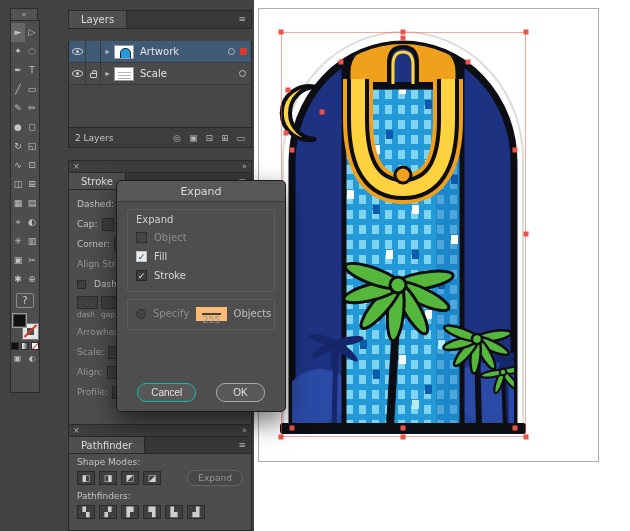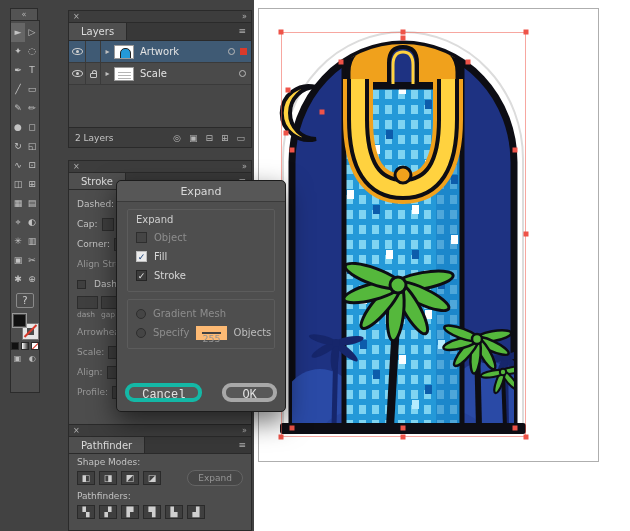--- a/index.html
+++ b/index.html
@@ -35,21 +35,21 @@
   .mode{width:8px;height:8px;border:1px solid #2b2b2b;}
   .mode-color{background:#111;}
   .mode-grad{background:linear-gradient(90deg,#fff,#333);}
   .mode-none{background:#fff;position:relative;overflow:hidden;}
   .mode-none::after{content:'';position:absolute;left:-3px;top:3px;width:12px;height:1px;background:#d8392b;transform:rotate(-45deg);}
   .tb-bottom{display:flex;justify-content:center;gap:5px;color:#bdbdbd;font-size:8px;margin-top:4px;}
   .tb-bottom .glyph{width:10px;text-align:center;}
 
   
   .layers-bar{left:68px;top:10px;width:184px;height:13px;}
-  .layers-tabrow{left:68px;top:23px;width:184px;height:18px;}
+  .layers-tabrow{left:68px;top:11px;width:184px;height:18px;}
   .layers-body{position:absolute;left:68px;top:41px;width:184px;height:87px;background:#474747;border:1px solid #2a2a2a;border-top:none;z-index:20;}
   .layer-row{display:flex;align-items:center;height:22px;border-bottom:1px solid #3a3a3a;background:#4a4a4a;}
   .layer-row.selected{background:#3f5a74;}
   .cell-eye{width:17px;height:100%;display:flex;align-items:center;justify-content:center;border-right:1px solid #3a3a3a;}
   .cell-lock{width:15px;height:100%;display:flex;align-items:center;justify-content:center;border-right:1px solid #3a3a3a;}
   .eye{width:11px;height:7px;border:1px solid #cfcfcf;border-radius:50%;position:relative;}
   .eye::after{content:'';position:absolute;left:3px;top:1px;width:3px;height:3px;background:#cfcfcf;border-radius:50%;}
   .lock{width:7px;height:5px;border:1px solid #c9c9c9;border-radius:1px;position:relative;margin-top:4px;}
   .lock::before{content:'';position:absolute;left:1px;top:-4px;width:3px;height:3px;border:1px solid #c9c9c9;border-bottom:none;border-radius:3px 3px 0 0;}
   .twist{width:13px;color:#c0c0c0;font-size:8px;text-align:center;}
@@ -95,21 +95,21 @@
   .cb{width:11px;height:11px;font-size:9px;line-height:10px;text-align:center;flex:none;}
   .cb-empty{background:#454545;border:1px solid #2e2e2e;}
   .cb-light{background:#ececec;border:1px solid #bdbdbd;color:#163f78;font-weight:bold;}
   .cb-dark{background:#3c3c3c;border:1px solid #252525;color:#e8e8e8;}
   .opt-label{font-size:10px;color:#d6d6d6;}
   .opt-label.dis{color:#8d8d8d;}
   .radio{width:10px;height:10px;border-radius:50%;background:#454545;border:1px solid #2e2e2e;flex:none;}
   .mini-field{width:40px;height:14px;line-height:13px;background:#424242;border:6px solid #fdba74;color:#939393;font-size:9.5px;text-align:center;}
   .suffix{font-size:10px;color:#bdbdbd;}
   .dlg-buttons{position:absolute;left:0;right:0;bottom:9px;display:flex;justify-content:center;gap:20px;}
-  .btn{height:19px;line-height:16px;padding:0 13px;background:#585858;border:4px solid #14b8a6;border-radius:9px;color:#e2e2e2;font-size:12px;font-family:Liberation Mono, monospace;}
+  .btn{height:19px;line-height:16px;padding:0 13px;background:#585858;border:1px solid #14b8a6;border-radius:9px;color:#e2e2e2;font-size:10px;font-family:Liberation Sans, sans-serif;}
   .btn-ok{border-color:#a8a8a8;padding:0 16px;}
 </style>
 </head>
 <body>
 
 <div class="app">
 
   <div class="canvas">
     <div class="artboard"></div>
 
@@ -489,24 +489,20 @@
         <span class="opt-label">Fill</span>
       </div>
       <div class="opt-row">
         <span class="cb cb-dark">✓</span>
         <span class="opt-label">Stroke</span>
       </div>
     </div>
     <div class="dlg-group">
       <div class="opt-row">
         <span class="radio"></span>
-        <span class="opt-label dis">Gradient Mesh</span>
-      </div>
-      <div class="opt-row">
-        <span class="radio"></span>
         <span class="opt-label dis">Specify</span>
         <span class="mini-field">255</span>
         <span class="suffix">Objects</span>
       </div>
     </div>
     <div class="dlg-buttons">
       <button class="btn">Cancel</button>
       <button class="btn btn-ok">OK</button>
     </div>
   </div>

